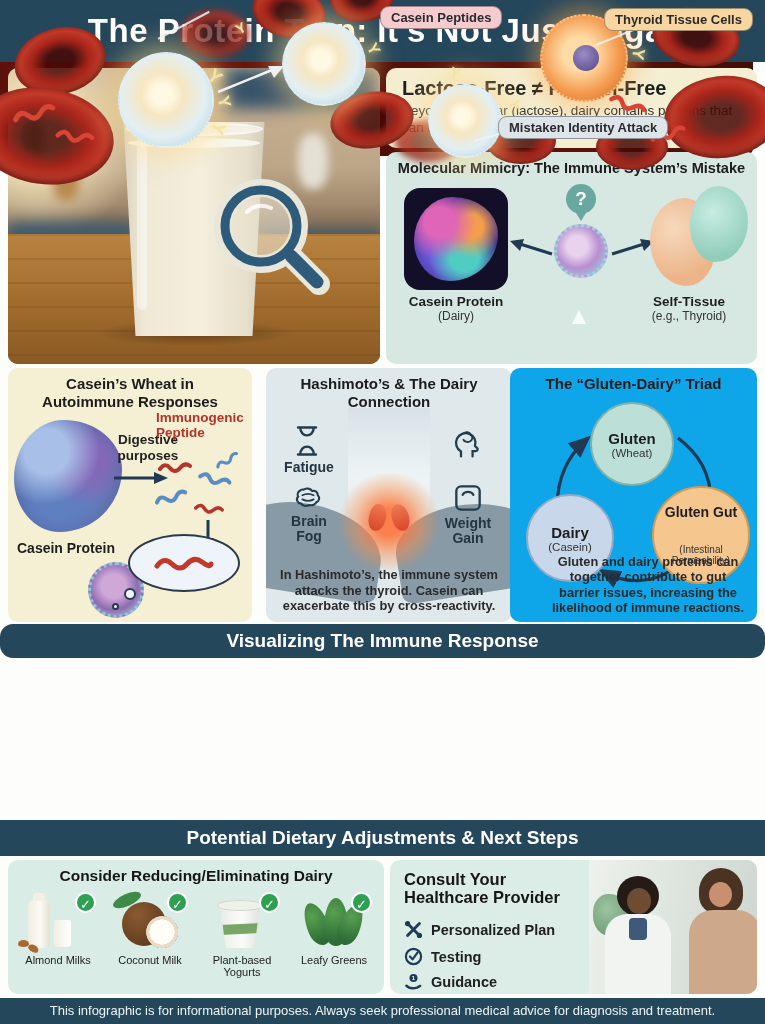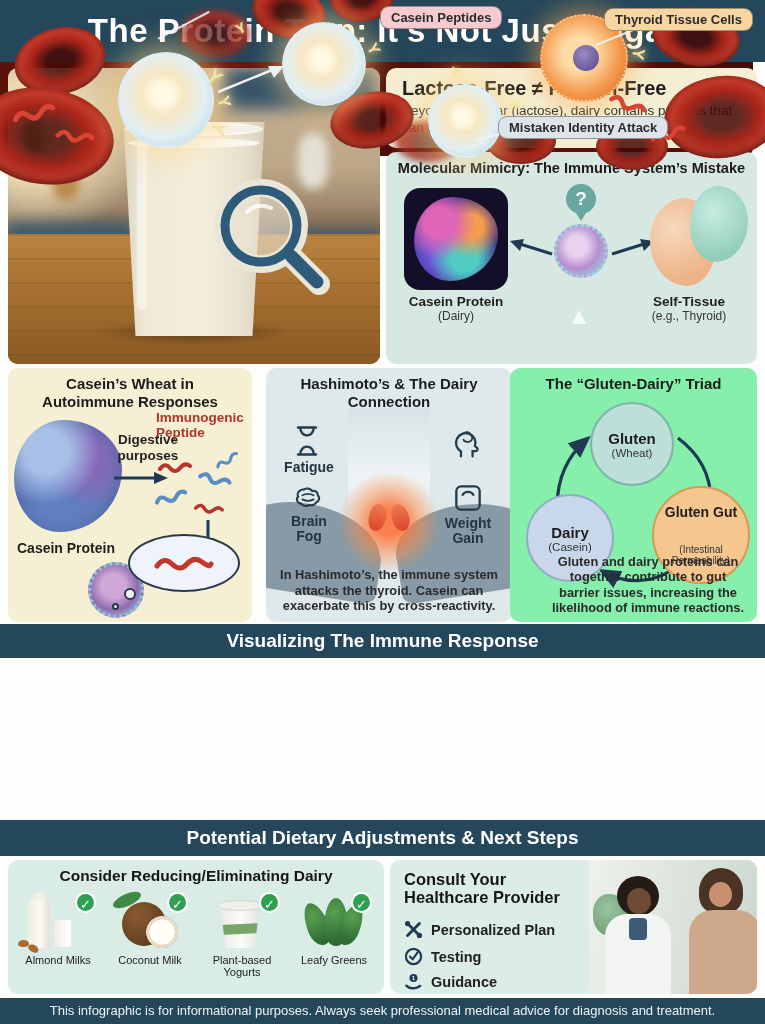--- a/index.html
+++ b/index.html
@@ -3,21 +3,21 @@
 <meta charset="utf-8">
 <style>
   html,body{margin:0;padding:0;background:#e9e9e9;}
   *{box-sizing:border-box;}
   #page{position:relative;width:765px;height:1024px;background:#fdfdfb;overflow:hidden;
         font-family:"Liberation Sans","DejaVu Sans",sans-serif;color:#222;}
   
   .band{position:absolute;left:0;width:765px;background:#25475b;color:#fff;text-align:center;}
   #header{top:0;height:62px;}
   #header .t{font-size:33px;font-weight:700;line-height:62px;letter-spacing:.5px;}
-  #band-immune{top:624px;height:34px;}
+  #band-immune{top:624px;height:34px;border-radius:13px;}
   #band-diet{top:820px;height:36px;}
   .band .bt{font-size:19px;font-weight:700;line-height:34px;}
   #band-diet .bt{line-height:36px;}
   #footer{top:998px;height:26px;}
   #footer .ft{font-size:13px;line-height:26px;color:#eef3f5;}
   
   .card{position:absolute;border-radius:10px;}
   .cream{background:#f4eed2;}
   .mint{background:#d7e8e3;}
   
@@ -109,21 +109,21 @@
   .shoulder{position:absolute;bottom:-34px;width:150px;height:90px;background:#879aa5;border-radius:45% 55% 10% 10%;}
   .sh-l{left:-34px;transform:rotate(9deg);}
   .sh-r{right:-34px;transform:rotate(-9deg);}
   .thyglow{position:absolute;left:50%;top:66px;transform:translateX(-50%);width:110px;height:96px;
      background:radial-gradient(circle,rgba(255,116,60,.9) 0 18%,rgba(255,140,70,.45) 45%,rgba(255,140,70,0) 70%);}
   .lobe{position:absolute;top:96px;width:17px;height:27px;background:linear-gradient(180deg,#ef7a50,#d8472c);border-radius:45% 55% 50% 50%;}
   .lobe.l{left:calc(50% - 20px);transform:rotate(14deg);}
   .lobe.r{left:calc(50% + 3px);transform:rotate(-14deg);}
   .sym{position:absolute;text-align:center;font-size:14px;font-weight:600;color:#223541;line-height:1.1;}
   .sym-icon{position:absolute;}
-  #panel-triad{left:510px;top:368px;width:247px;height:254px;background:#86efac;}
+  #panel-triad{left:510px;top:368px;width:247px;height:254px;background:#0ea5e9;}
   .node{position:absolute;border-radius:50%;display:flex;flex-direction:column;align-items:center;justify-content:center;text-align:center;}
   .node .n1{font-weight:700;color:#1d1d1d;}
   .node .n2{color:#333;}
   #node-gluten{left:80px;top:34px;width:84px;height:84px;background:#bcdfd8;border:2px solid #7fb3ab;}
   #node-gluten .n1{font-size:15px;}#node-gluten .n2{font-size:11.5px;}
   #node-dairy{left:16px;top:126px;width:88px;height:88px;background:#c8d8ea;border:2px solid #93abc6;}
   #node-dairy .n1{font-size:15px;}#node-dairy .n2{font-size:11.5px;}
   #node-leaky{left:142px;top:118px;width:98px;height:98px;background:#f6c68f;border:2px solid #d89a50;padding:4px;}
   #node-leaky .n1{font-size:14px;}#node-leaky .n2{font-size:10px;line-height:1.1;margin-top:24px;}
   

